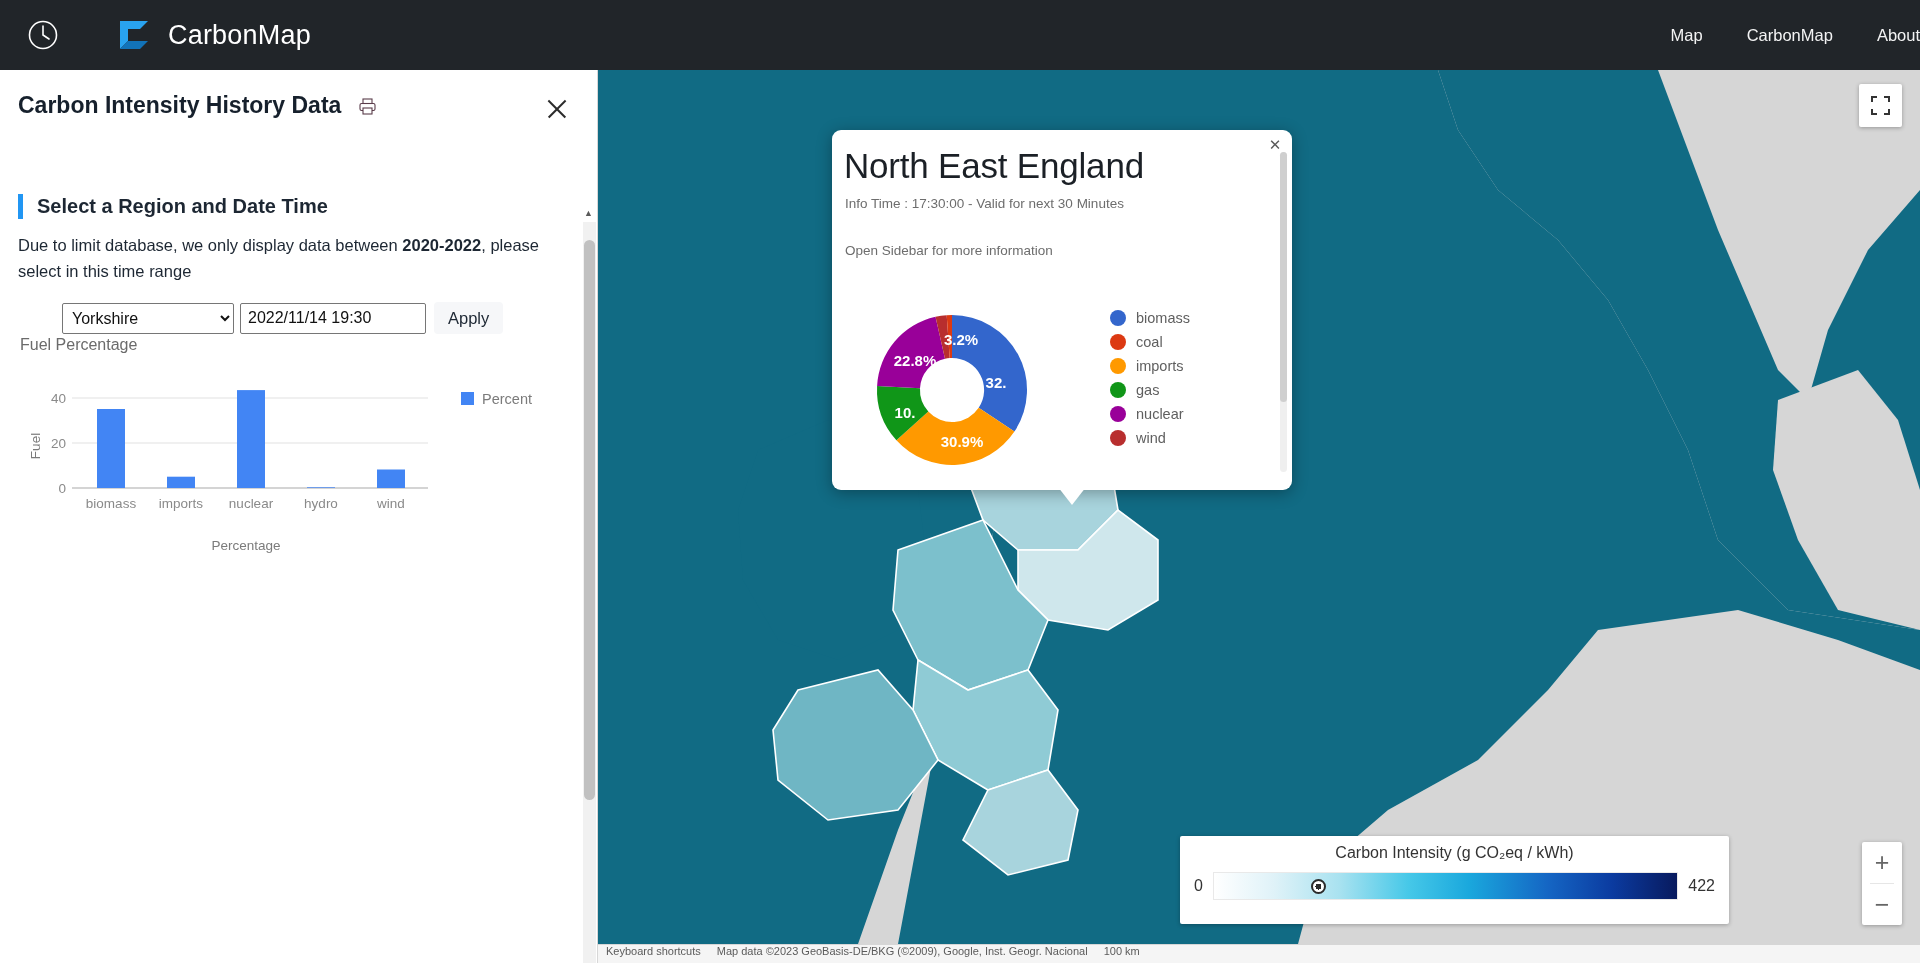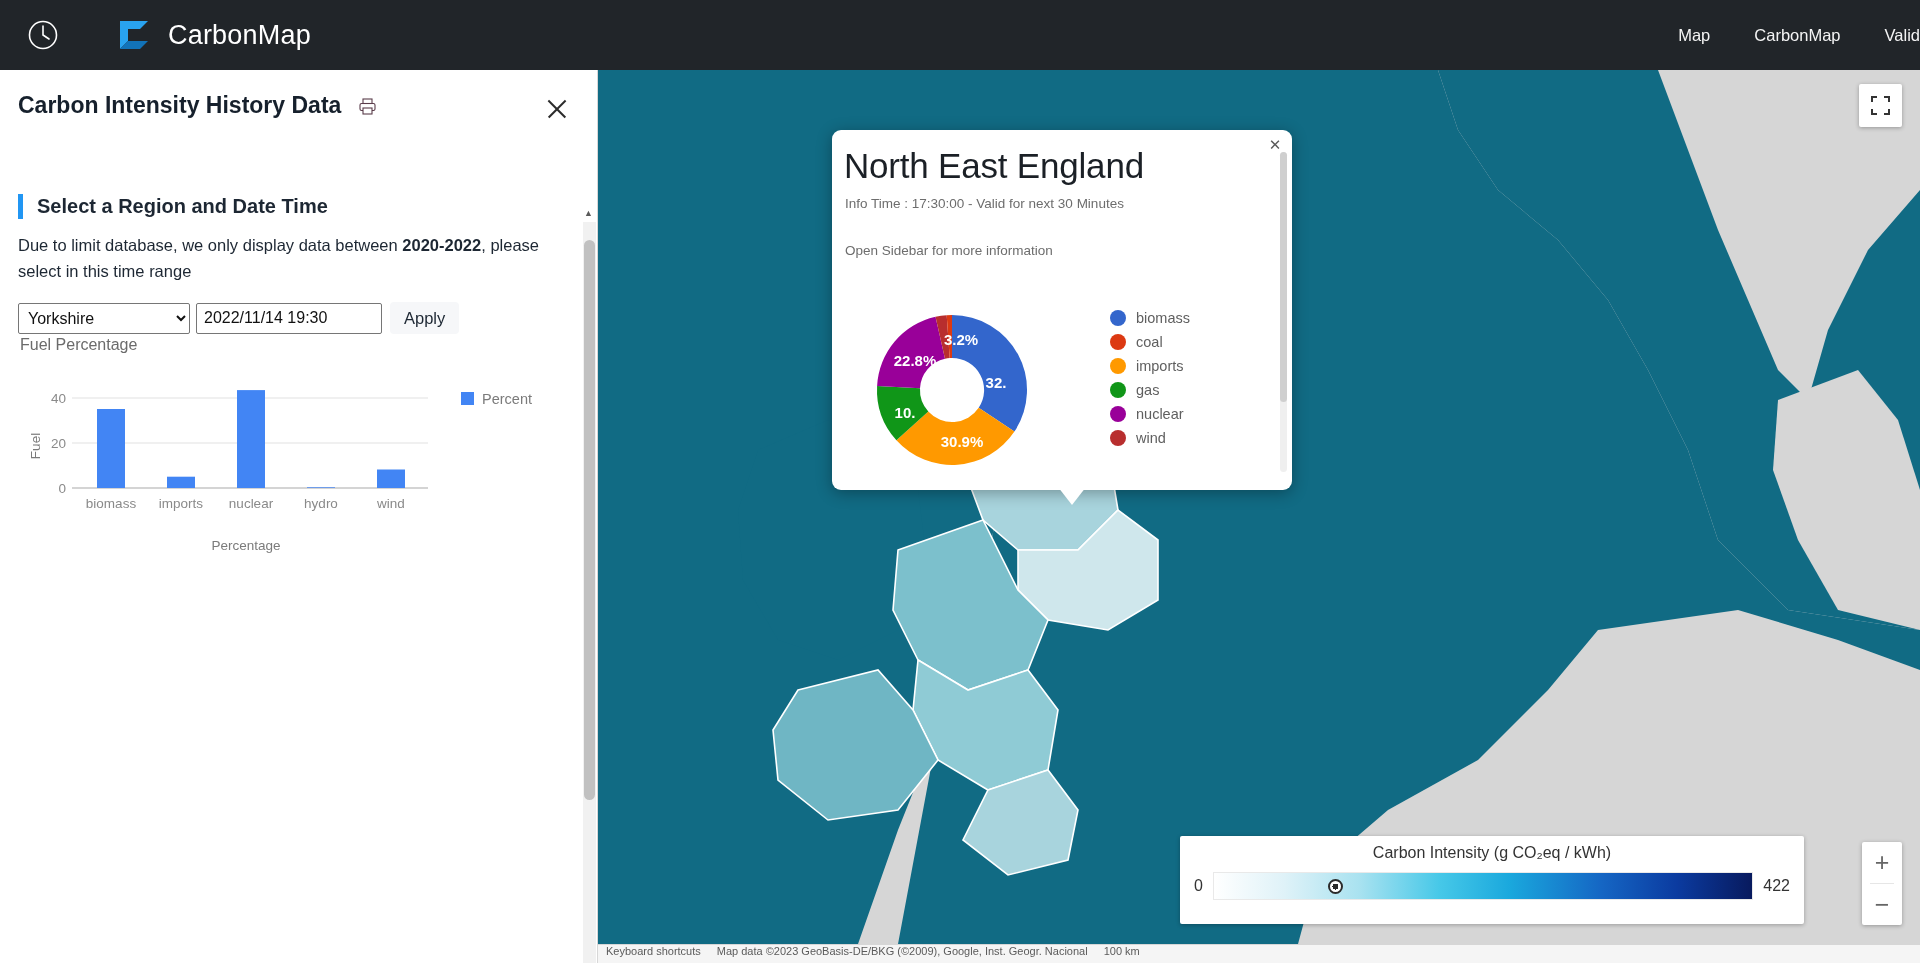--- a/index.html
+++ b/index.html
@@ -68,21 +68,21 @@
   }
   .section-bar { width: 5px; height: 25px; background: #2196f3; flex: 0 0 5px; }
   .section-title { font-size: 20px; font-weight: 600; color: #1d2733; margin-left: 14px; }
 
   #range-note {
     font-size: 16.5px; color: #1d2733; line-height: 1.55;
     max-width: 560px; margin: 0 0 18px 0;
   }
   #range-note b { font-weight: 700; }
 
-  #controls-row { display: flex; align-items: center; gap: 0; margin-top: 14px; }
+  #controls-row { display: flex; align-items: center; gap: 0; margin-top: 14px; margin-left: 44px; }
   #region-select {
     width: 172px; height: 31px;
     font-size: 16px; font-family: "Liberation Sans", sans-serif;
     color: #111; background: #fff;
     border: 1px solid #767676; border-radius: 2px;
     padding-left: 5px;
   }
   #datetime-input {
     width: 186px; height: 31px; margin-left: 6px;
     font-size: 16px; font-family: "Liberation Sans", sans-serif;
@@ -188,21 +188,21 @@
     position: absolute; right: 5px; top: 22px; width: 7px; height: 250px;
     background: #cfcfcf; border-radius: 4px;
   }
   #donut-wrap { position: absolute; left: 10px; top: 168px; width: 440px; height: 185px; }
   .donut-label { fill: #ffffff; font-size: 15px; font-weight: 600; font-family: "Liberation Sans", sans-serif; text-anchor: middle; }
   .pie-legend-text { fill: #5f5f5f; font-size: 14.5px; font-family: "Liberation Sans", sans-serif; }
 
   
   #scale-legend {
     position: absolute; left: 1180px; top: 836px;
-    width: 624px; height: 88px; background: #ffffff;
+    width: 549px; height: 88px; background: #ffffff;
     box-shadow: 0 1px 4px rgba(0,0,0,.28); border-radius: 2px;
     z-index: 45;
   }
   #scale-title { text-align: center; font-size: 16px; color: #333; padding-top: 8px; }
   #scale-row { display: flex; align-items: center; margin-top: 10px; padding: 0 14px; }
   .scale-end { font-size: 16px; color: #333; }
   #scale-bar {
     position: relative; flex: 1; height: 28px; margin: 0 10px;
     background: linear-gradient(to right, #ffffff 0%, #dff2f8 13%, #a9e2f0 27%, #46c8e8 42%, #1aa8dd 55%, #1566c4 72%, #0b3ba0 86%, #081a5e 100%);
     border: 1px solid #e9e9e9;
@@ -229,21 +229,21 @@
       <svg width="36" height="36" viewBox="0 0 36 36">
         <path d="M4 4 H32 L24 12 H12 V24 L4 32 Z" fill="#29a3ef"></path>
         <path d="M4 32 H24 L32 24 H12 Z" fill="#1273b8"></path>
       </svg>
     </div>
     <div id="brand-name">CarbonMap</div>
   </div>
   <div id="nav-links">
     <a class="nav-link" href="#">Map</a>
     <a class="nav-link" href="#">CarbonMap</a>
-    <a class="nav-link" href="#">Valid</a>
+    <a class="nav-link" href="#">About</a>
   </div>
 </div>
 
 <div id="map">
   <svg id="map-water" width="1322" height="893" viewBox="0 0 1322 893">
     <rect x="0" y="0" width="1322" height="893" fill="#d6d6d6"></rect>
 
     <path d="M1322,0 L1322,560 L1190,540 L1120,470 L1090,380 L1050,300 L1010,230 L960,170 L900,120 L860,60 L840,0 Z" fill="#116b84"></path>
     <path d="M520,0 L520,120 L470,210 L430,320 L400,430 L380,560 L340,660 L300,760 L260,874 L0,874 L0,0 Z" fill="#116b84"></path>
     <path d="M520,0 L840,0 L860,60 L900,120 L960,170 L1010,230 L1050,300 L1090,380 L1120,470 L1190,540 L1322,560 L1322,874 L300,874 L340,660 L380,560 L400,430 L430,320 L470,210 L520,120 Z" fill="#116b84"></path>

